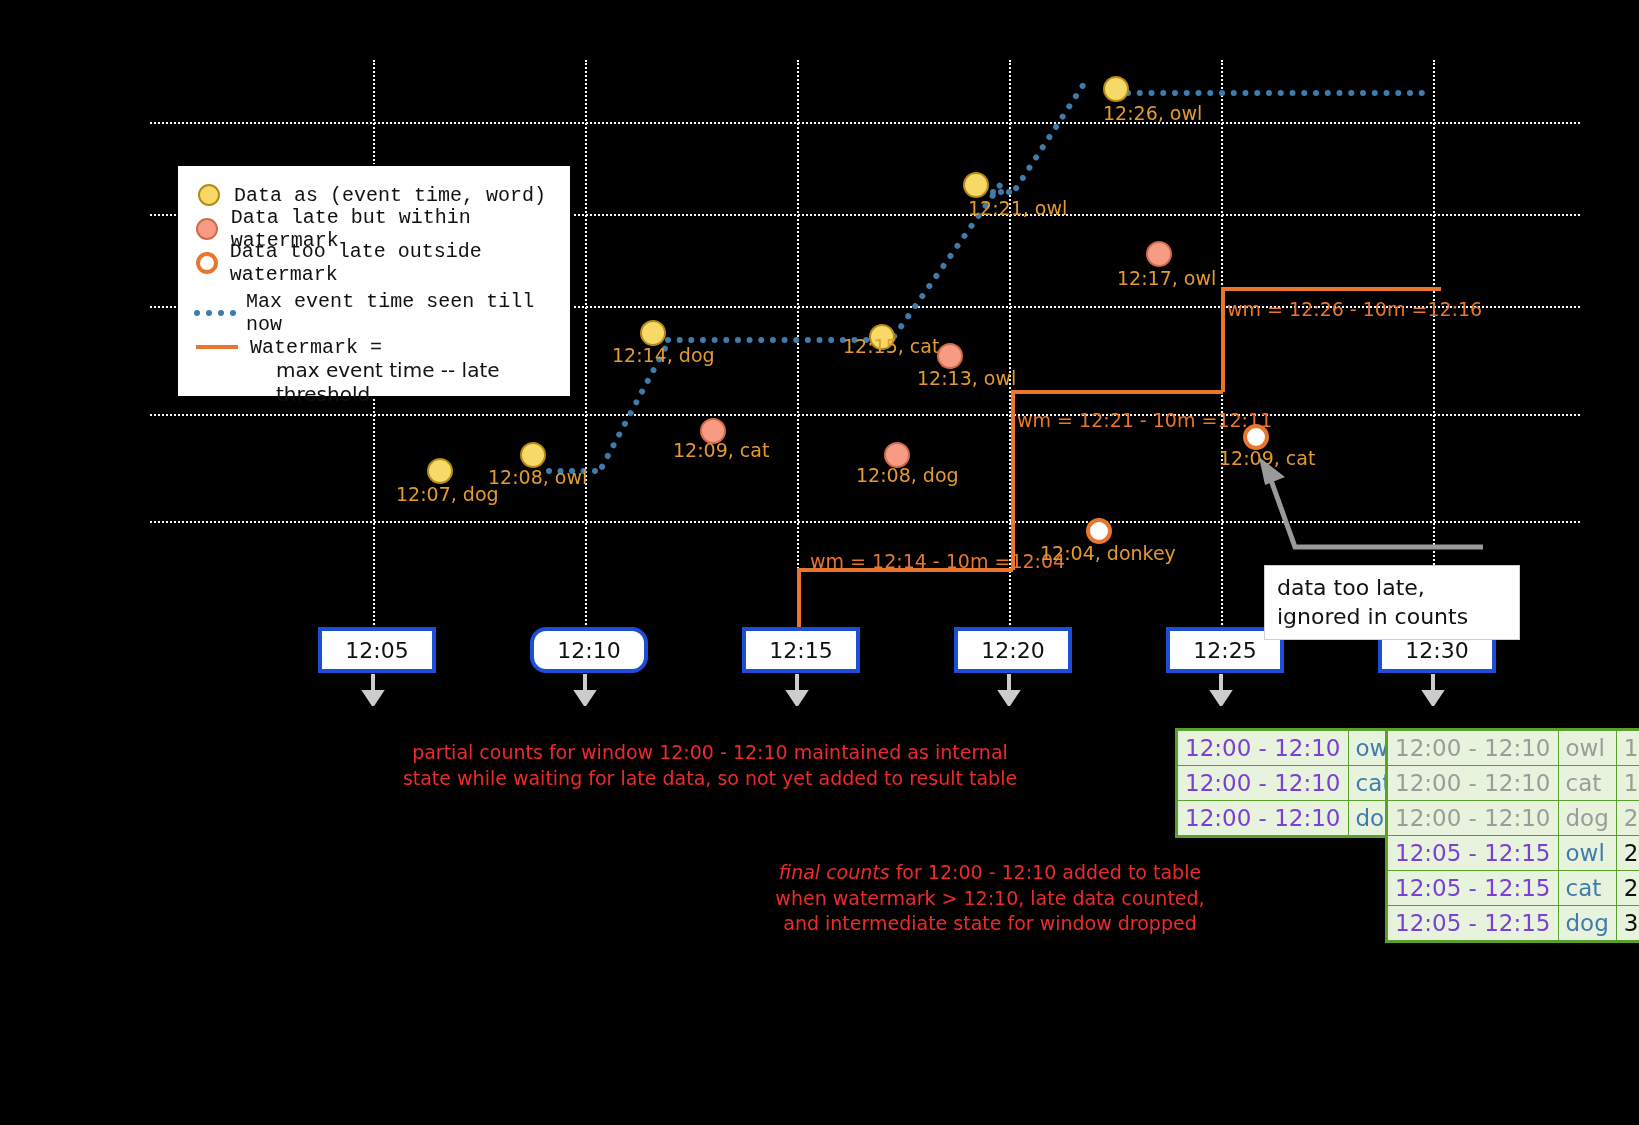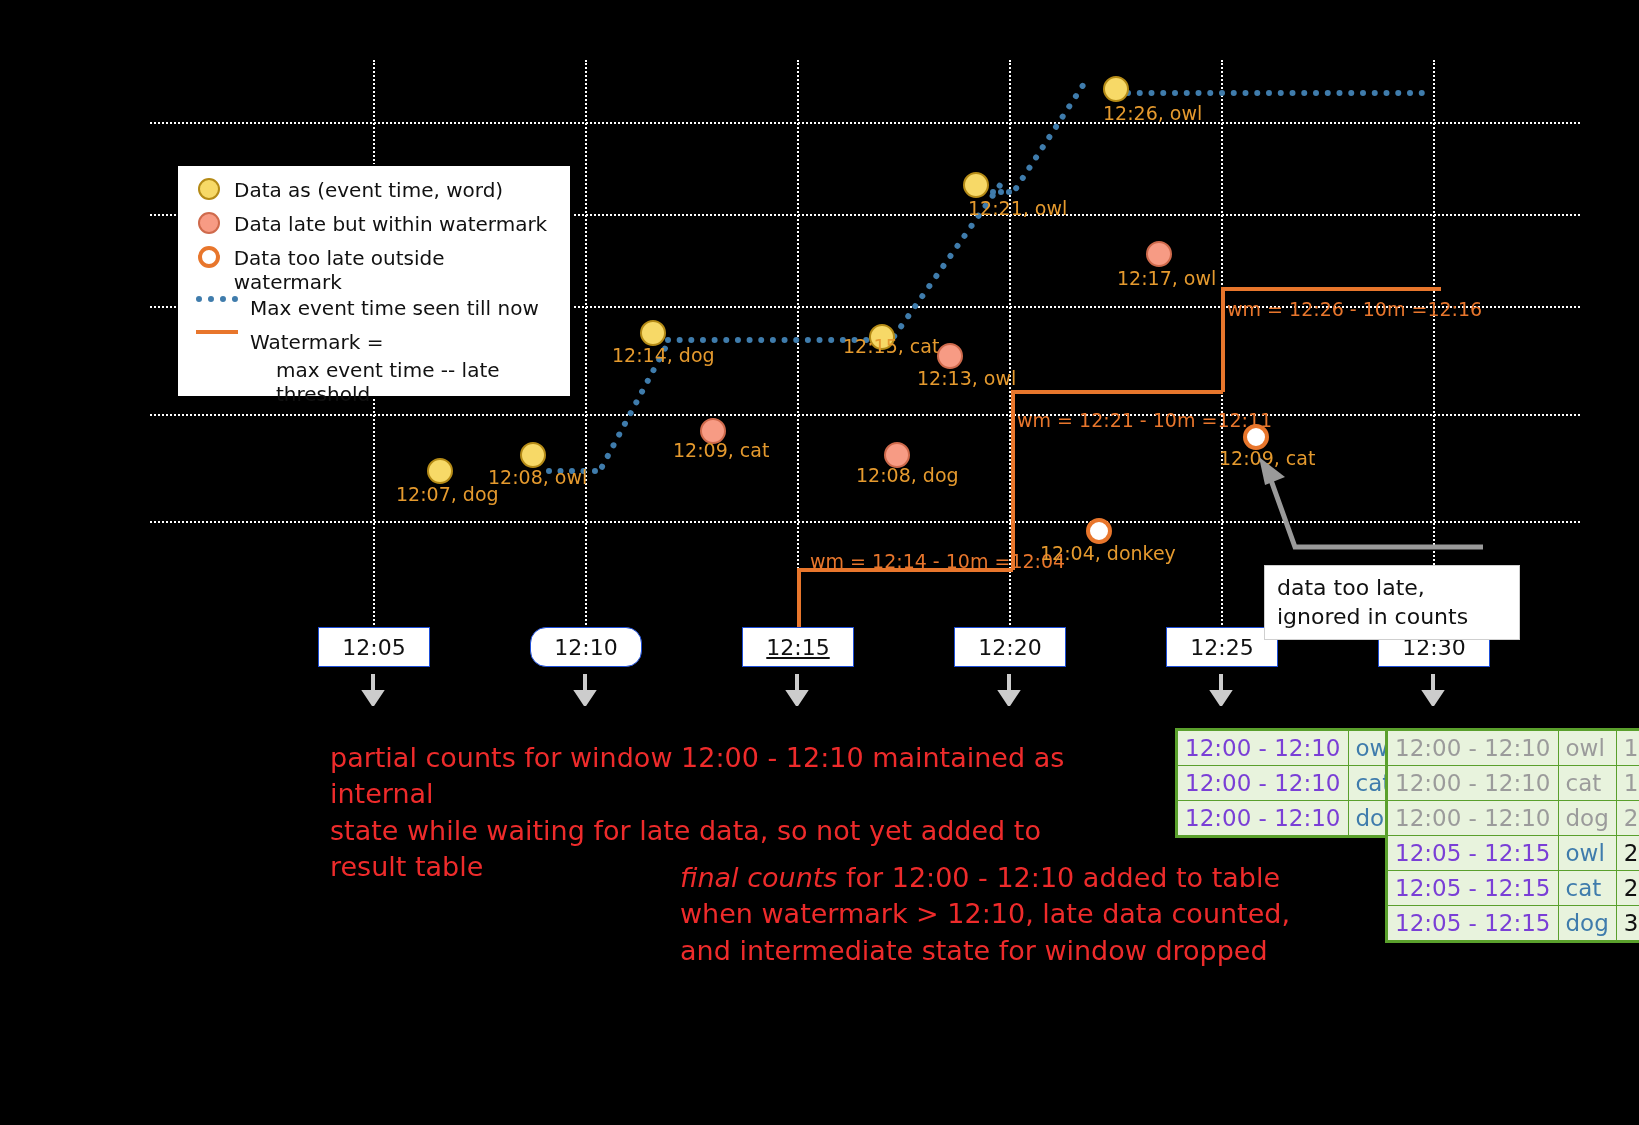--- a/index.html
+++ b/index.html
@@ -31,47 +31,47 @@
   .wmh{position:absolute;height:0;border-top:4px solid #e8762c;}
   .wmv{position:absolute;width:0;border-left:4px solid #e8762c;}
   .wmlabel{position:absolute;color:#e8762c;font-size:19px;white-space:nowrap;}
 
   
   #legend{
     position:absolute;left:176px;top:164px;width:396px;height:234px;
     background:#fff;border:2px solid #000;box-sizing:border-box;
     padding:12px 14px;
   }
-  .lrow{display:flex;align-items:flex-start;height:34px;}
+  .lrow{display:flex;align-items:center;height:34px;font-family:Liberation Mono, monospace;}
   .lswatch{width:34px;display:flex;justify-content:center;align-items:center;}
   .dotY{width:22px;height:22px;border-radius:50%;background:#f7d967;border:2px solid #b58b16;box-sizing:border-box;}
   .dotO{width:22px;height:22px;border-radius:50%;background:#f79b84;border:2px solid #cf6a4c;box-sizing:border-box;}
   .dotW{width:22px;height:22px;border-radius:50%;background:#fff;border:4px solid #e8762c;box-sizing:border-box;}
   .lineBlue{width:42px;height:0;border-top:6px dotted #3f7cac;}
   .lineOr{width:42px;height:0;border-top:4px solid #e8762c;}
   .ltext{font-size:20px;color:#111;margin-left:8px;}
   .lsub{font-size:20px;color:#111;margin-left:84px;margin-top:-6px;}
 
   
   .tlabel{
     position:absolute;top:627px;width:110px;height:38px;
-    background:#fff;border:1px solid #1d4ed8;
+    background:#fff;border:4px solid #1d4ed8;
     display:flex;align-items:center;justify-content:center;
     font-size:22px;color:#111;
   }
   .arrow{position:absolute;top:672px;width:24px;height:34px;}
 
   
   .callout{
     position:absolute;background:#fff;border:1px solid #cfcfcf;
     padding:8px 12px;font-size:22px;color:#111;line-height:1.3;
   }
 
   
-  .redtext{position:absolute;color:#ee2b2b;font-size:27px;line-height:1.35;}
+  .redtext{position:absolute;color:#ee2b2b;font-size:19px;text-align:center;line-height:1.35;}
   .redtext i{font-style:italic;}
 
   
   .rtable{position:absolute;border:3px solid #5aa02c;border-collapse:collapse;background:#e8f3dd;}
   .rtable td{
     border:1px solid #5aa02c;font-size:23px;padding:4px 7px;white-space:nowrap;
     background:#e8f3dd;
   }
   td.win{color:#7a3fd6;}
   td.word{color:#3f7cac;}
@@ -184,21 +184,21 @@
       <span class="lswatch" style="width:50px;">
           <span class="lineOr"></span>
         </span>
       <span class="ltext">Watermark =</span>
     </div>
     <div class="lsub">max event time -- late threshold</div>
   </div>
 
   <div class="tlabel" style="left:318px;">12:05</div>
   <div class="tlabel" style="left:530px;border-radius:16px;">12:10</div>
-  <div class="tlabel" style="left:742px;text-decoration:underline;">12:15</div>
+  <div class="tlabel" style="left:742px;">12:15</div>
   <div class="tlabel" style="left:954px;">12:20</div>
   <div class="tlabel" style="left:1166px;">12:25</div>
   <div class="tlabel" style="left:1378px;">12:30</div>
 
   <svg class="arrow" style="left:361px;" viewBox="0 0 24 34">
       <path d="M12 2 L12 22 M4 20 L12 32 L20 20 Z" stroke="#cccccc" stroke-width="4" fill="#cccccc"></path>
     </svg>
   <svg class="arrow" style="left:573px;" viewBox="0 0 24 34">
       <path d="M12 2 L12 22 M4 20 L12 32 L20 20 Z" stroke="#cccccc" stroke-width="4" fill="#cccccc"></path>
     </svg>

